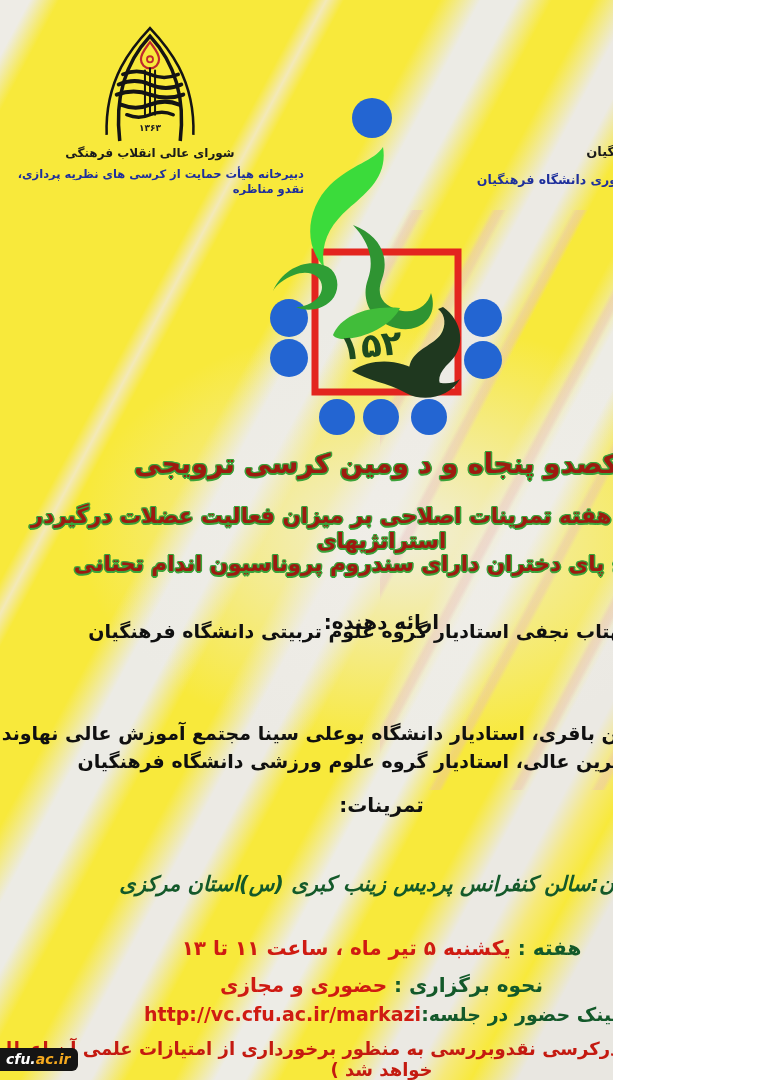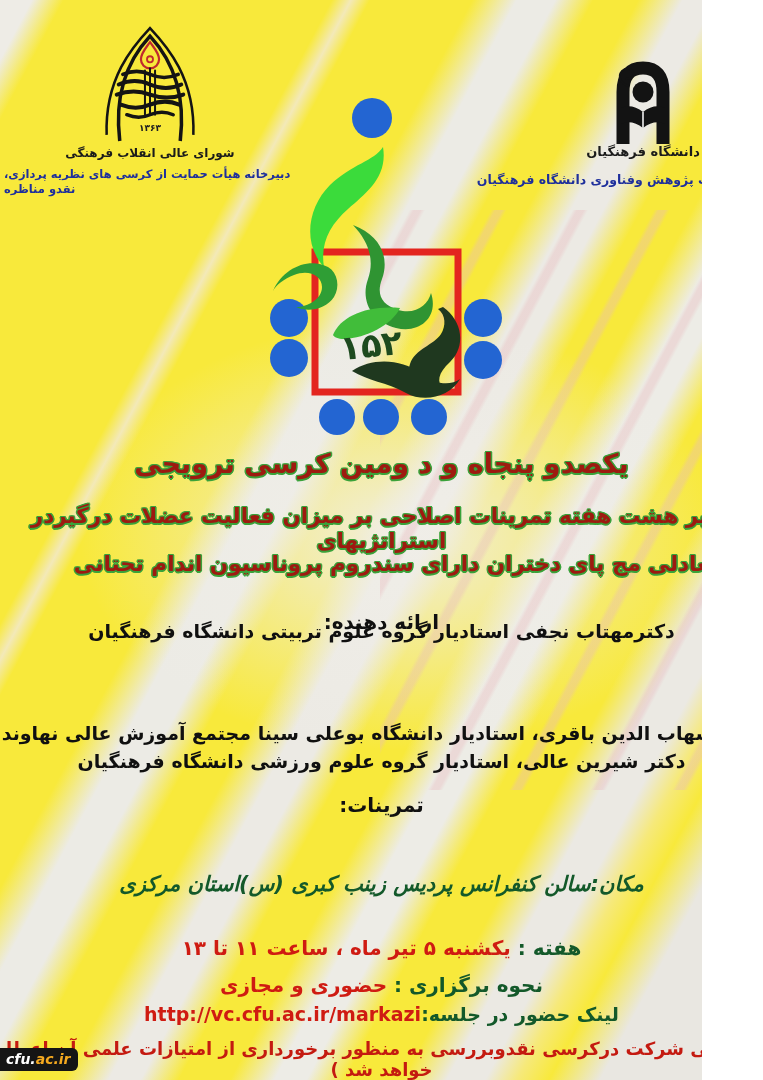--- a/index.html
+++ b/index.html
@@ -1,18 +1,18 @@
 <!DOCTYPE html>
 <html lang="fa"><head>
 <meta charset="utf-8">
 <style>
   html,body{margin:0;padding:0;}
   body{font-family:"DejaVu Sans",sans-serif;}
   .poster{
-    position:relative;width:702px;height:1080px;overflow:hidden;direction:rtl;
+    position:relative;width:613px;height:1080px;overflow:hidden;direction:rtl;
     background:
       linear-gradient(118deg,
         #eeece6 0%, #eeece6 2.5%,
         #f8e93b 5%, #f8e93b 26%,
         #f3e9b8 27.5%, #f8e93b 29%, #f8e93b 37%,
         #ecebe5 40.5%, #ecebe5 43.5%,
         #f8e93b 46.5%, #f8e93b 50%,
         #eceae4 53.5%, #eceae4 56%,
         #f8e93b 59%, #f8e93b 63%,
         #edece6 66.5%, #edece6 69%,
@@ -65,21 +65,21 @@
       <path d="M42,72 q17,-6 33,0 q17,6 33,0" stroke-width="4"></path>
       <path d="M46,82 q15,6 29,0 q15,-6 29,0" stroke-width="4"></path>
       <path d="M52,92 q12,5 23,0 q12,-5 23,0" stroke-width="3.5"></path>
       <path d="M70,48 v44" stroke-width="2"></path>
       <path d="M75,46 v46" stroke-width="2"></path>
       <path d="M80,48 v44" stroke-width="2"></path>
     </g>
     <text x="75" y="108" font-size="9" font-weight="bold" fill="#202020" text-anchor="middle">۱۳۶۳</text>
   </svg>
   <div class="abs callig" style="left:60px;top:146px;width:180px;font-size:12px;">شورای عالی انقلاب فرهنگی</div>
-  <div class="abs blue-label" style="left:4px;top:167px;width:300px;text-align:left;">دبیرخانه هیأت حمایت از کرسی های نظریه پردازی، نقدو مناظره</div>
+  <div class="abs blue-label" style="left:4px;top:167px;width:300px;text-align:right;">دبیرخانه هیأت حمایت از کرسی های نظریه پردازی، نقدو مناظره</div>
 
   <svg class="abs" style="left:593px;top:52px;" width="100" height="96" viewBox="0 0 100 96">
     <path d="M30,92 L30,40 Q30,16 50,16 Q70,16 70,40 L70,92" stroke="#131313" stroke-width="13" fill="none"></path>
     <circle cx="50" cy="40" r="10.5" fill="#131313"></circle>
     <path d="M50,60 C43,54 34,53 28,56 L28,72 C34,69 43,70 50,76 C57,70 66,69 72,72 L72,56 C66,53 57,54 50,60 Z" fill="#131313"></path>
     <line x1="50" y1="60" x2="50" y2="76" stroke="#ffffff" stroke-width="1.5"></line>
     <path d="M36,34 C28,32 24,25 29,19 C34,14 41,17 40,23 C39,27 35,28 33,26" stroke="#131313" stroke-width="2" fill="none"></path>
   </svg>
   <div class="abs callig" style="left:578px;top:144px;width:130px;font-size:13px;">دانشگاه فرهنگیان</div>
   <div class="abs blue-label" style="left:462px;top:172px;width:296px;text-align:center;font-size:12.5px;">معاونت پژوهش وفناوری دانشگاه فرهنگیان</div>

